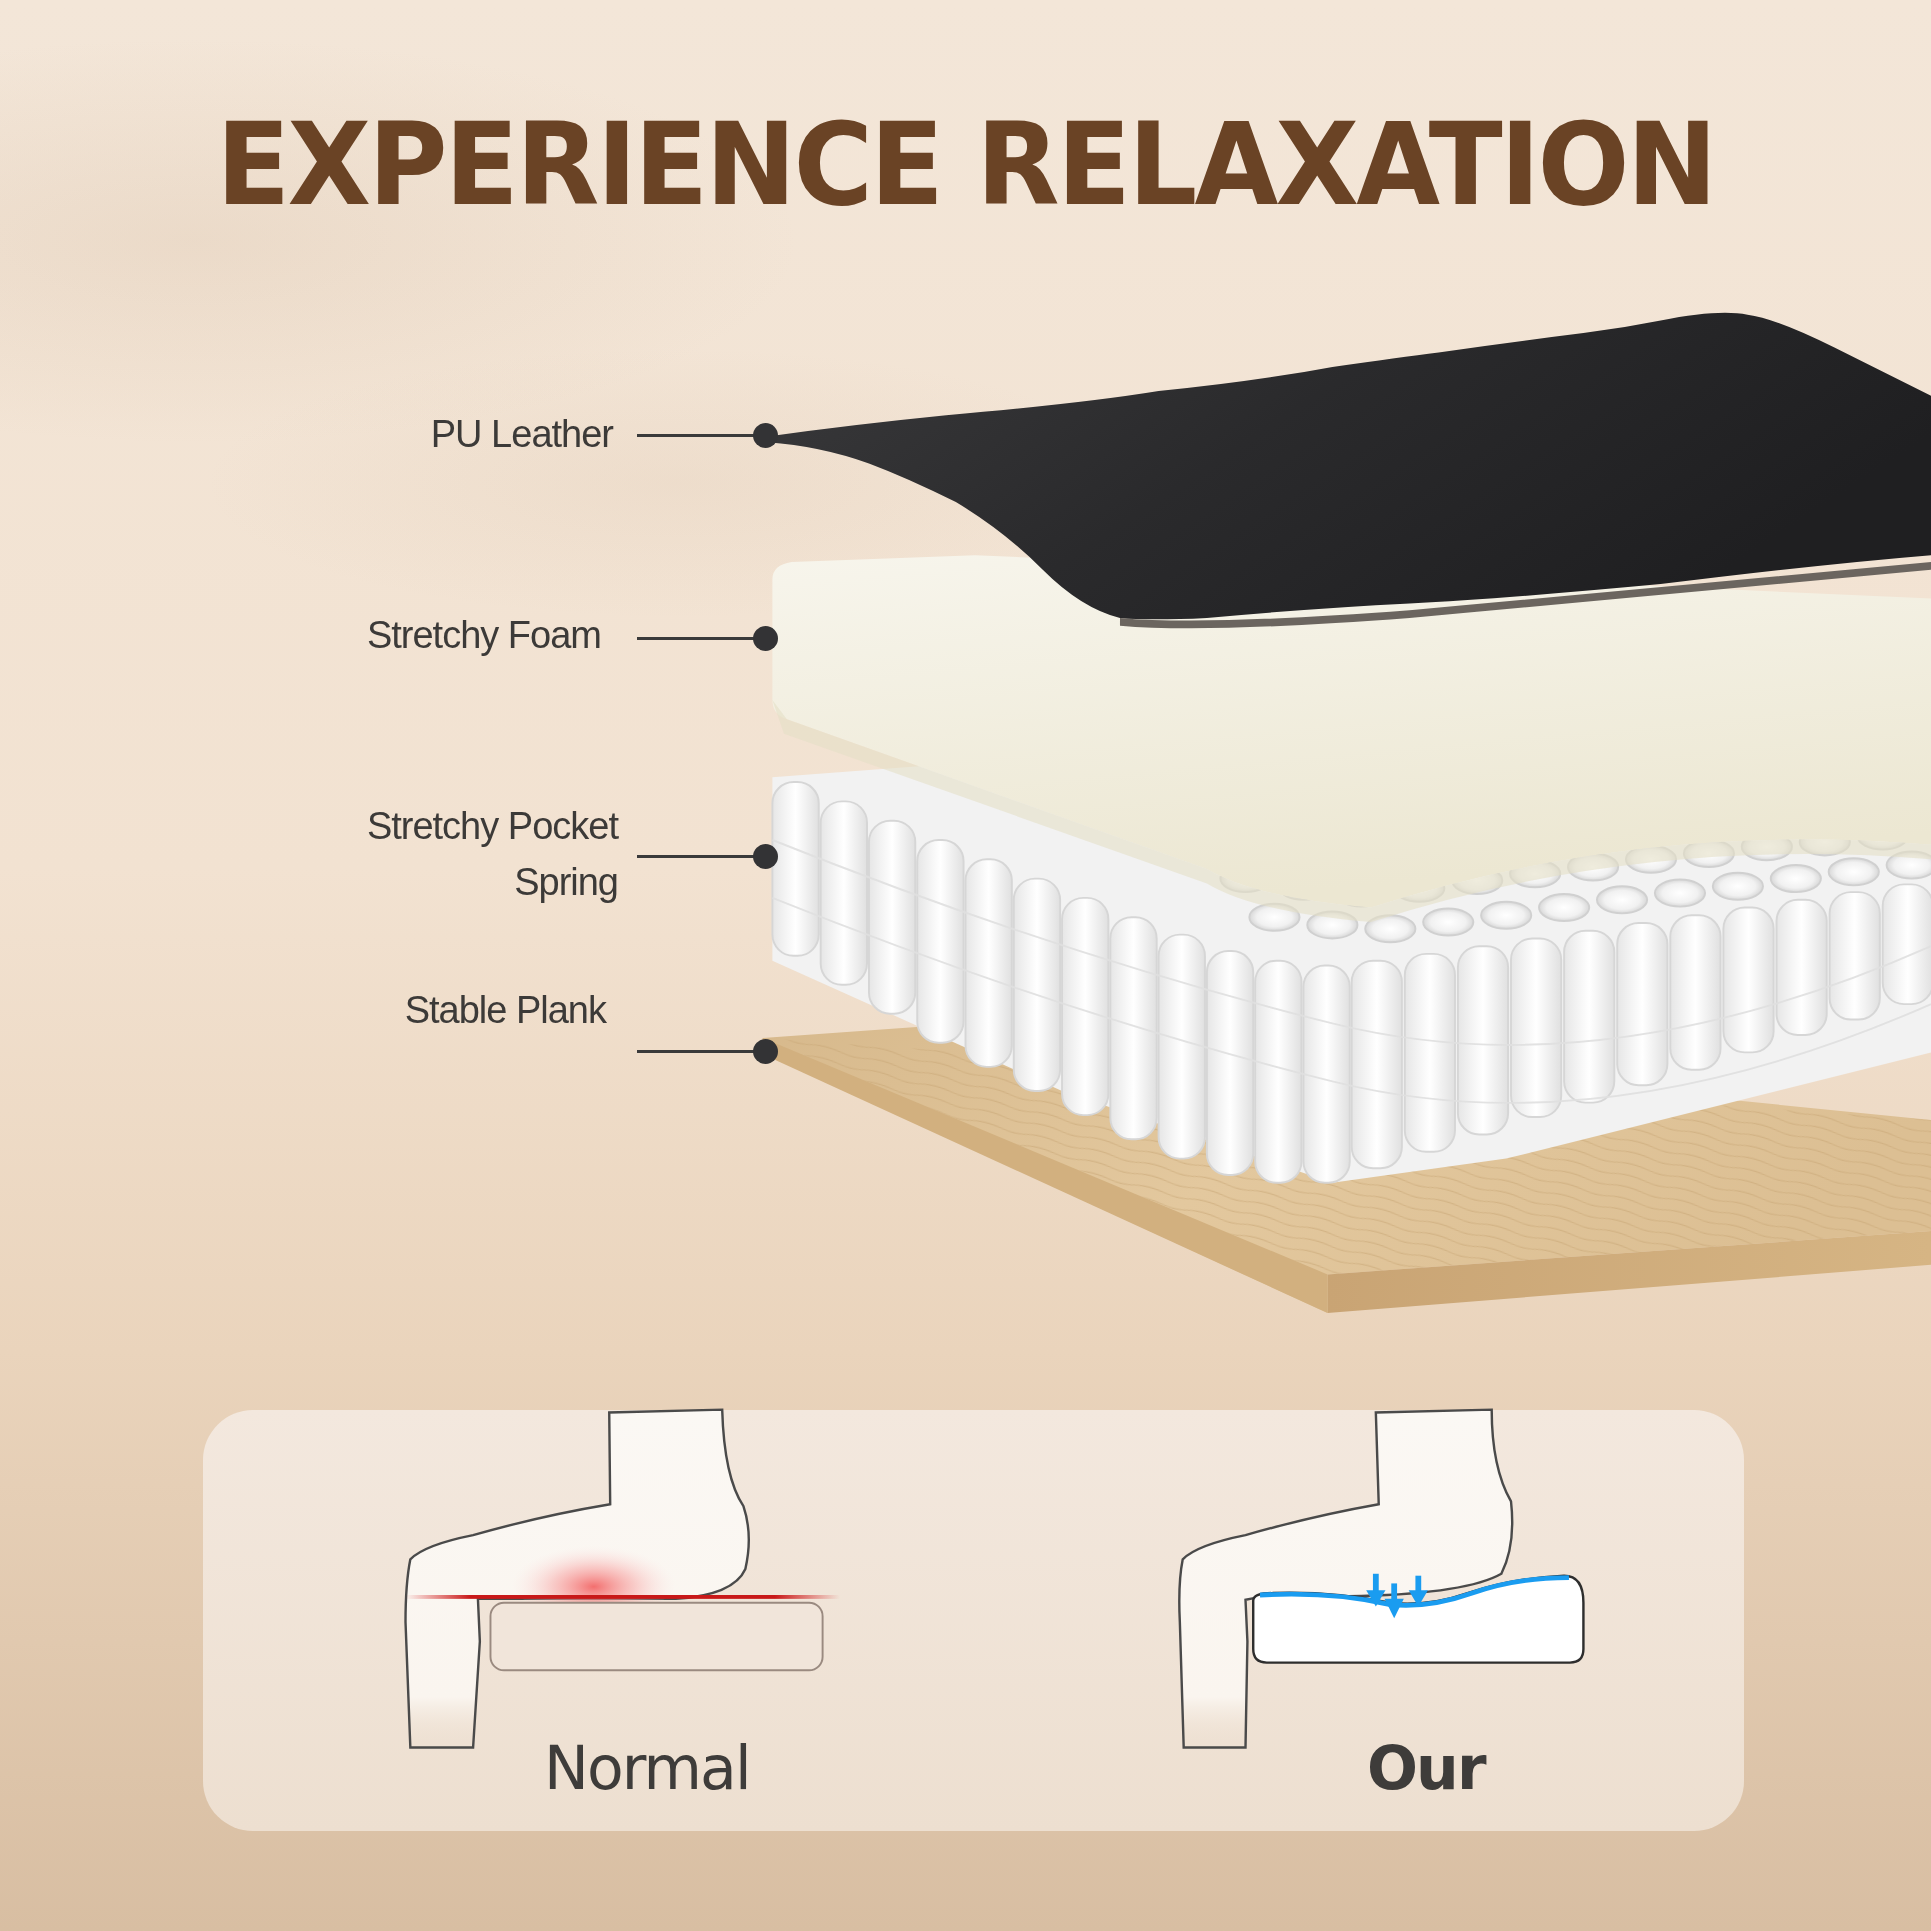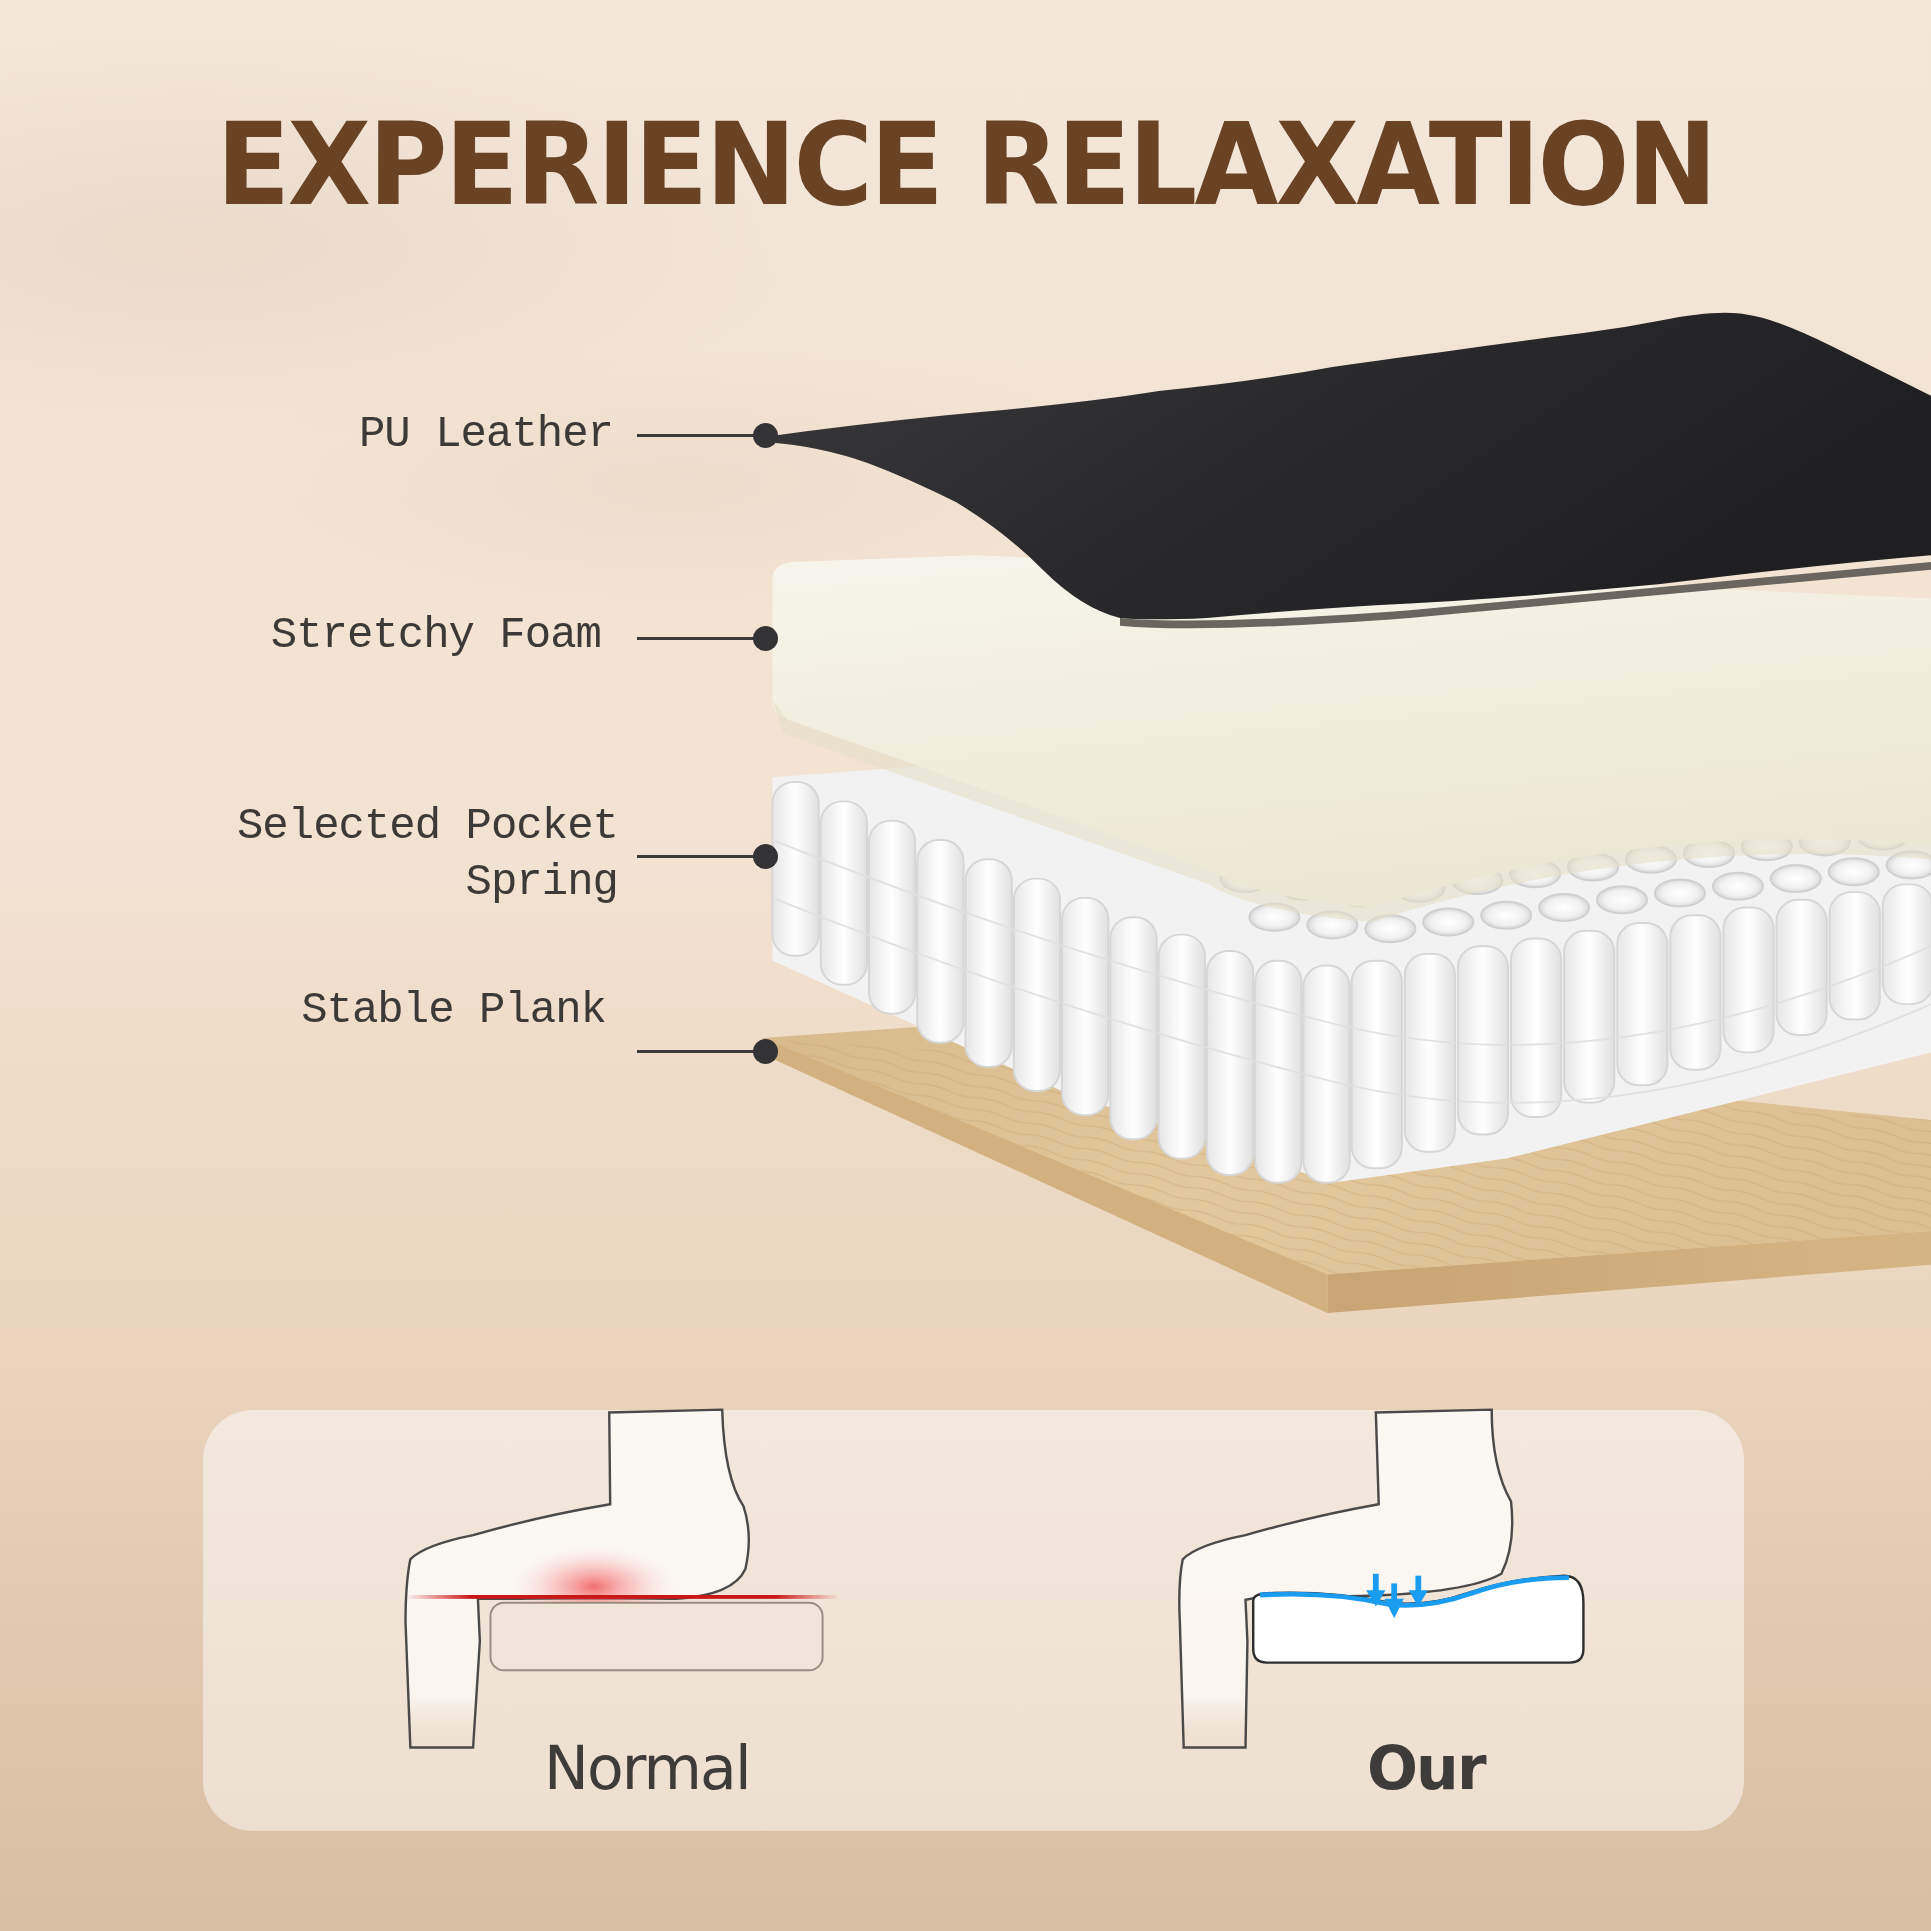--- a/index.html
+++ b/index.html
@@ -15,22 +15,22 @@
       radial-gradient(ellipse 676px 193px at 676px 483px, rgba(200,170,140,0.12), transparent 70%);
   }
   .title {
     position: absolute; left: 0; width: 1931px; top: 97px; text-align: center;
     font-family: "DejaVu Sans", sans-serif; font-weight: bold;
     font-size: 114px; letter-spacing: -2.9px; line-height: 135px;
     color: #6a4325;
     transform: scaleX(0.95);
   }
   .label {
-    position: absolute; color: #3c3a38; font-size: 44px; line-height: 54px;
-    text-align: left; font-family: Liberation Mono, monospace;
+    position: absolute; color: #3c3a38; font-size: 38px; line-height: 54px;
+    text-align: left; font-family: Liberation Sans, sans-serif;
     letter-spacing: -1px;
   }
   .leader {
     position: absolute; height: 2.9px; background: #3a3a3a; left: 637px; width: 126px;
   }
   .dot {
     position: absolute; width: 25px; height: 25px; border-radius: 50%;
     background: #333335; left: 753px;
   }
   .illust { position: absolute; left: 0; top: 0; width: 1931px; height: 1371px; }
@@ -173,21 +173,21 @@
   <div class="dot" style="top:423px;"></div>
 </div>
 
 <div>
   <div class="label" style="top:608px; right:1330px;">Stretchy Foam</div>
   <div class="leader" style="top:637px;"></div>
   <div class="dot" style="top:626px;"></div>
 </div>
 
 <div>
-  <div class="label" style="top:799px; right:1313px;">Selected Pocket</div>
+  <div class="label" style="top:799px; right:1313px;">Stretchy Pocket</div>
   <div class="label" style="top:855px; right:1313px;">Spring</div>
   <div class="leader" style="top:855px;"></div>
   <div class="dot" style="top:844px;"></div>
 </div>
 
 <div>
   <div class="label" style="top:983px; right:1325px;">Stable Plank</div>
   <div class="leader" style="top:1050px;"></div>
   <div class="dot" style="top:1039px;"></div>
 </div>

